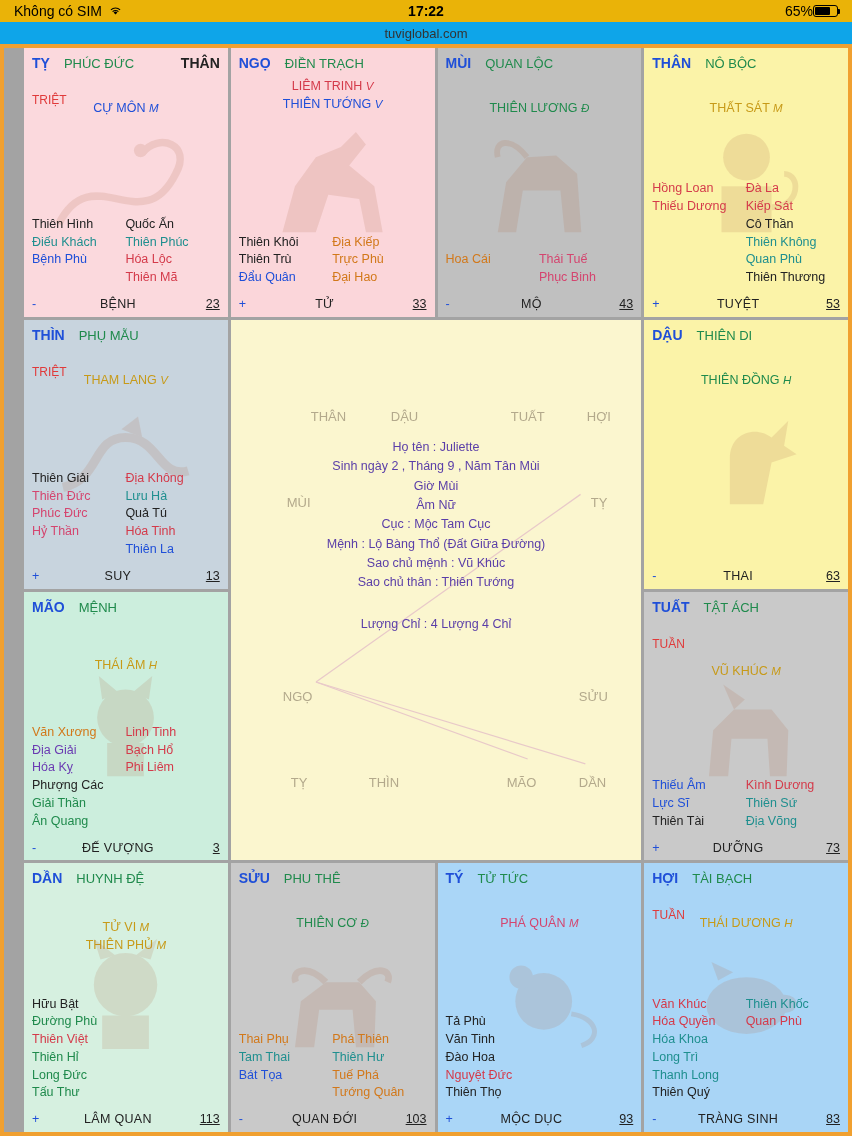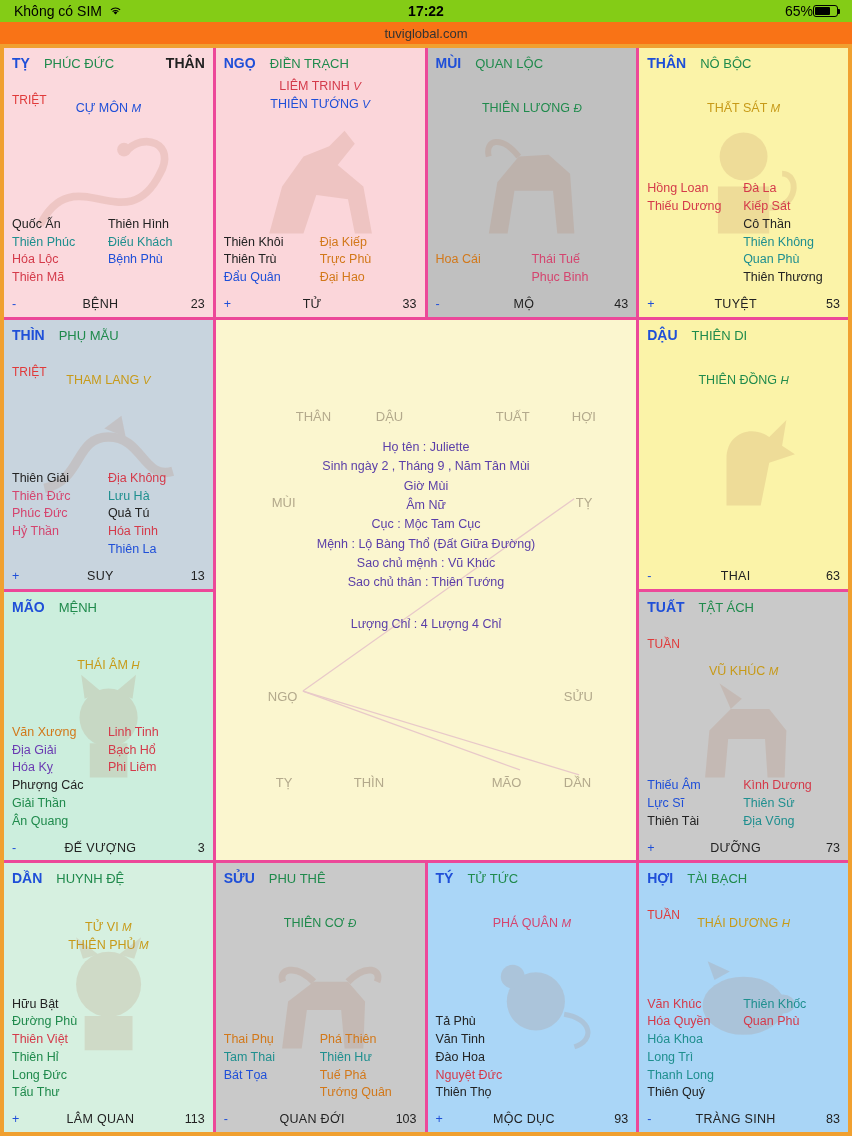--- a/index.html
+++ b/index.html
@@ -9,21 +9,21 @@
     background: #ffffff;
     overflow: hidden;
   }
   
   .statusbar {
     height: 22px;
     display: flex; align-items: center;
     padding: 0 14px;
     font-size: 14px;
     color: #000;
-    background: #84cc16;
+    background: #eab308;
   }
   .sb-left { display: flex; align-items: center; gap: 6px; flex: 1; }
   .sb-center { flex: 0 0 auto; font-weight: 600; }
   .sb-right { display: flex; align-items: center; flex: 1; justify-content: flex-end; }
   .wifi { display: inline-block; }
   .battery-box {
     width: 25px; height: 12px;
     border: 1px solid #000; border-radius: 3px;
     position: relative; display: inline-block;
   }
@@ -31,39 +31,40 @@
     content: ""; position: absolute; right: -3px; top: 3px;
     width: 2px; height: 5px; background: #000; border-radius: 0 1px 1px 0;
   }
   .battery-fill { position: absolute; left: 1px; top: 1px; bottom: 1px; width: 65%; background: #000; border-radius: 1px; }
 
   
   .urlbar {
     height: 22px;
     display: flex; align-items: center; justify-content: center;
     font-size: 13px; color: #333;
-    background: #f97316;
+    background: #0ea5e9;
   }
 
   
   .frame {
     position: relative;
     width: 852px;
     height: 1092px;
     background: #f0a030;
     padding: 4px;
   }
   .grid {
     position: relative;
     width: 100%; height: 100%;
     display: grid;
     grid-template-columns: 1fr 1fr 1fr 1fr;
     grid-template-rows: 1fr 1fr 1fr 1fr;
     gap: 3px;
-    background: #ec4899;
+    background: #a3a3a3;
+    padding-left: 20px;
   }
   .cell {
     position: relative;
     overflow: hidden;
     padding: 6px 8px 2px 8px;
     font-size: 12.5px;
     line-height: 1.42;
   }
   .cell.center {
     grid-column: 2 / span 2;
@@ -110,21 +111,21 @@
   .col div { white-space: nowrap; }
 
   .footer {
     position: absolute;
     left: 8px; right: 8px; bottom: 3px;
     display: flex; align-items: center;
     font-size: 12.5px;
   }
   .f-sign { width: 18px; text-align: left; color: #111; }
   .f-mid  { flex: 1; text-align: center; letter-spacing: 0.3px; }
-  .f-num  { width: 34px; text-align: right; }
+  .f-num  { width: 34px; text-align: right; text-decoration: underline; }
 
   
   .center-inner {
     position: relative;
     width: 100%; height: 100%;
     font-size: 12.5px;
   }
   .cbranch { position: absolute; color: #b3a98c; font-size: 13px; }
   .cinfo {
     position: absolute; left: 0; right: 0; top: 112px;
@@ -194,29 +195,29 @@
           <span class="branch c-blue">TỴ</span>
           <span class="palace c-green">PHÚC ĐỨC</span>
           <span class="branch c-dark" style="margin-left:auto">THÂN</span>
         </div>
         <div class="triet" style="top:44px">TRIỆT</div>
         <div class="majorstar" style="margin-top:26px">
           <div class="c-blue">CỰ MÔN <span class="em">M</span></div>
         </div>
         <div class="cols" style="bottom:30px">
           <div class="col">
+            <div class="c-dark">Thiên Hình</div>
+            <div class="c-teal">Điếu Khách</div>
+            <div class="c-blue">Bệnh Phù</div>
+          </div>
+          <div class="col">
             <div class="c-dark">Quốc Ấn</div>
             <div class="c-teal">Thiên Phúc</div>
             <div class="c-red">Hóa Lộc</div>
             <div class="c-red">Thiên Mã</div>
-          </div>
-          <div class="col">
-            <div class="c-dark">Thiên Hình</div>
-            <div class="c-teal">Điếu Khách</div>
-            <div class="c-blue">Bệnh Phù</div>
           </div>
         </div>
         <div class="footer">
           <span class="f-sign c-blue">-</span>
           <span class="f-mid c-dark">BỆNH</span>
           <span class="f-num c-dark">23</span>
         </div>
       </div>
       <div class="cell bg-pink2">
         <div class="wm">

